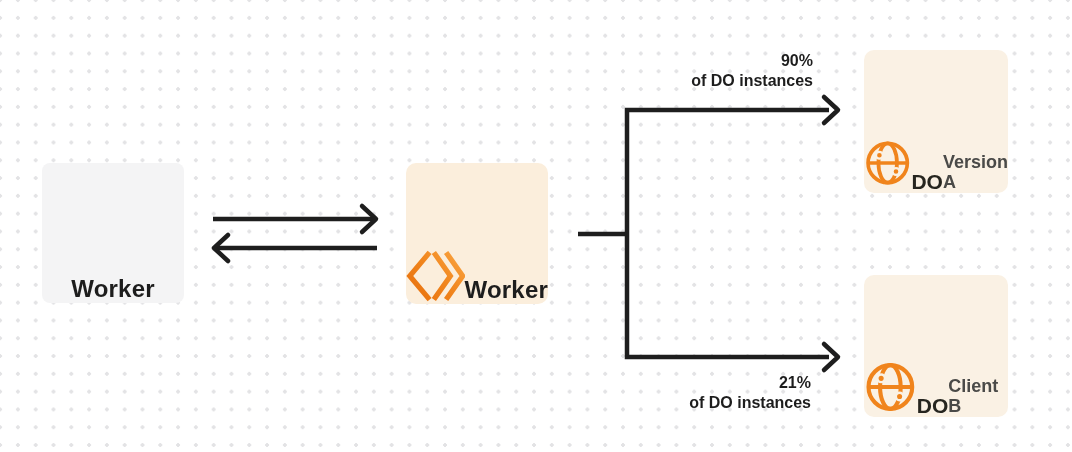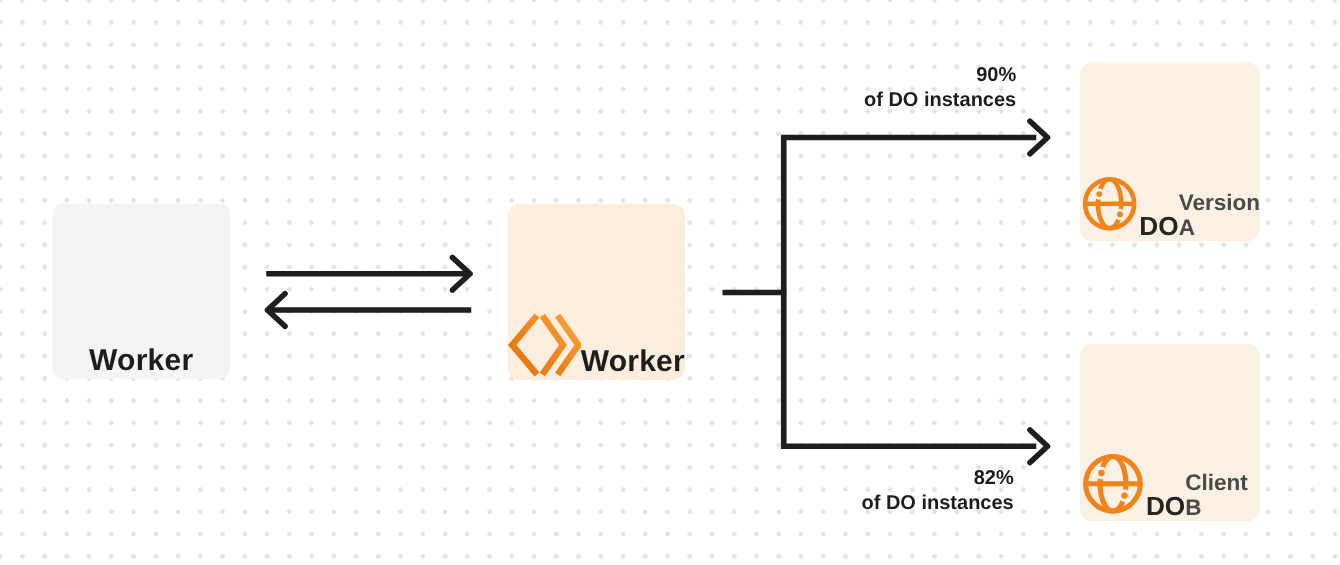--- a/index.html
+++ b/index.html
@@ -134,21 +134,21 @@
     </svg>
     <span class="node-label">Worker</span>
   </div>
 
   <div class="split-label split-label-top">
     <div>90%</div>
     <div>of DO instances</div>
   </div>
 
   <div class="split-label split-label-bottom">
-    <div>82%</div>
+    <div>21%</div>
     <div>of DO instances</div>
   </div>
 
   <div class="node node-do node-do-a">
     <svg class="icon-box" width="60" height="60" viewBox="0 0 64 64" xmlns="http://www.w3.org/2000/svg">
       <g fill="none" stroke="#f0841c" stroke-width="5">
         <circle cx="32" cy="32" r="26.5"></circle>
         <path d="M 5.5 32 H 58.5"></path>
         <ellipse cx="32" cy="32" rx="12.5" ry="26.5"></ellipse>
       </g>

